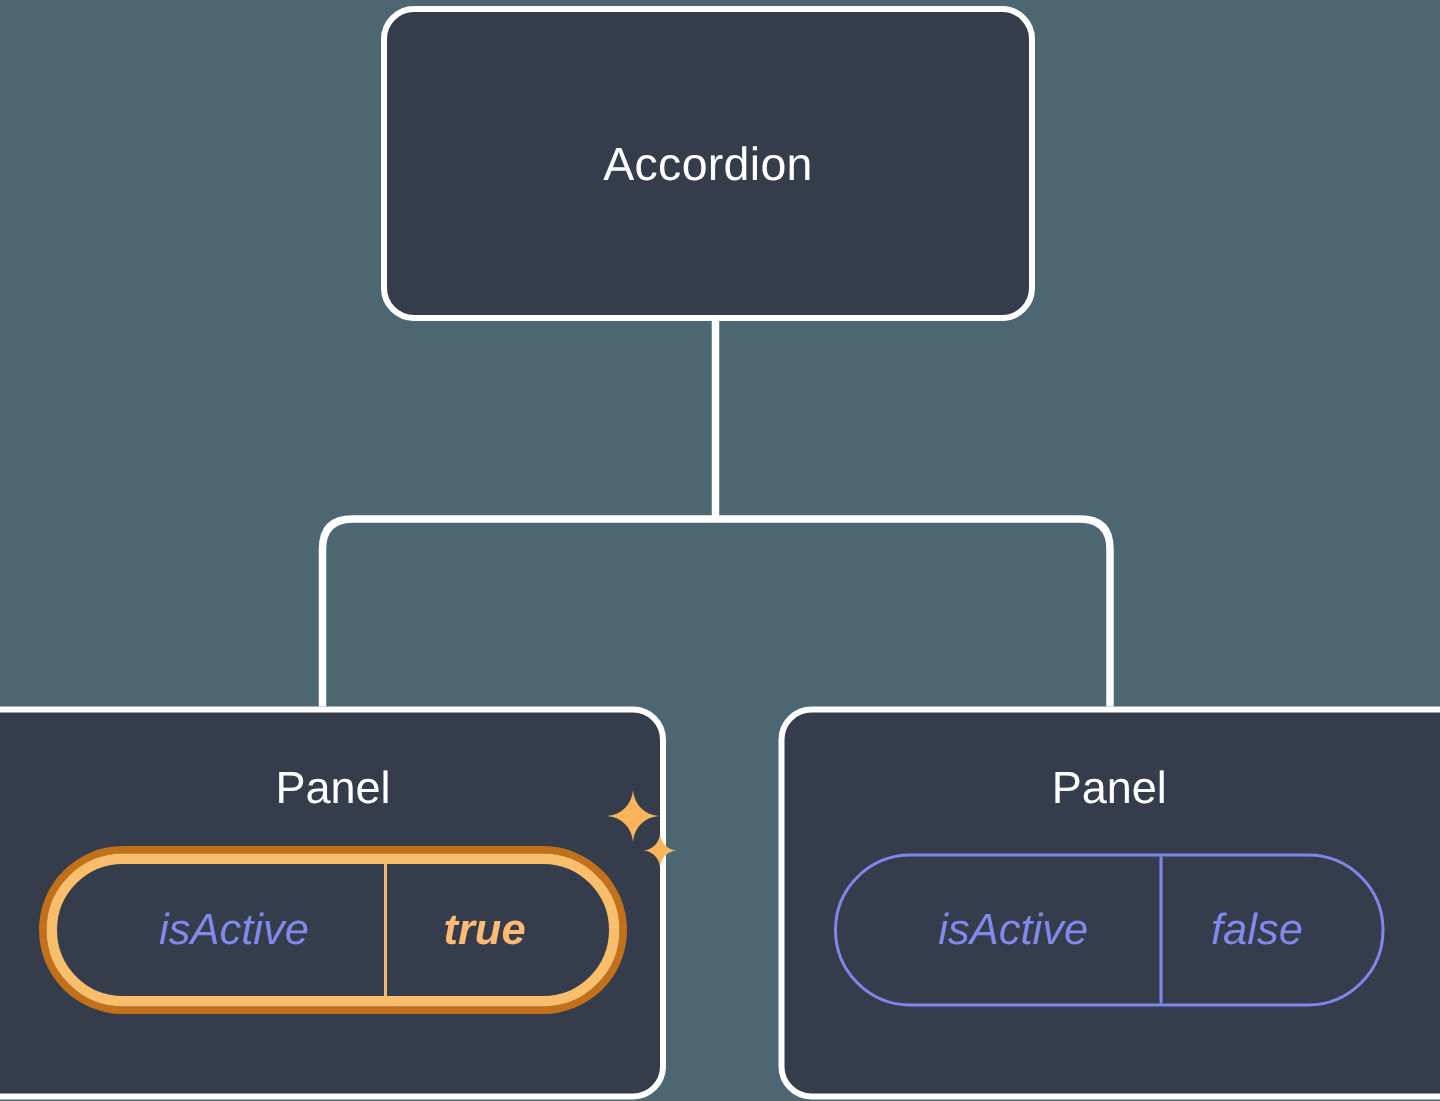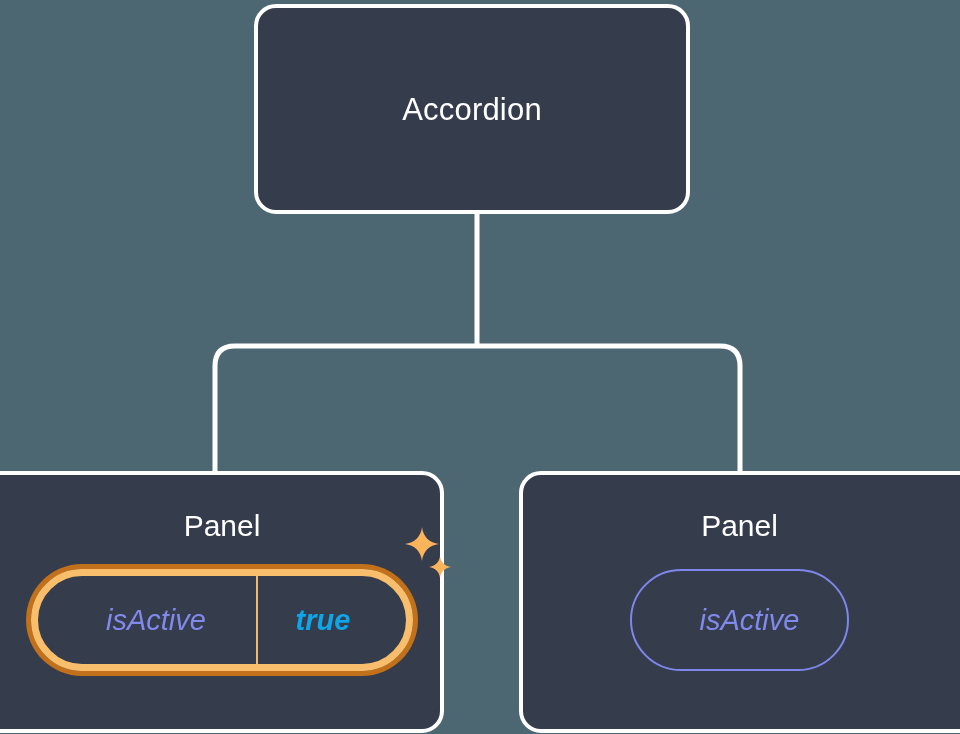--- a/index.html
+++ b/index.html
@@ -157,21 +157,21 @@
   .pill-highlight {
     border: 7px solid #f9be6b;
     box-shadow: 0 0 0 5px #c2711a;
   }
   .pill-highlight .pill-key {
     color: #8189ec;
     padding: 0 22px 0 40px;
     min-width: 218px;
   }
   .pill-highlight .pill-val {
-    color: #0ea5e9;
+    color: #fdba74;
     font-weight: 700;
     padding: 0 40px 0 22px;
     min-width: 150px;
     border-left: 2px solid #f3b96a;
   }
 
   
   .sparkles {
     position: absolute;
     right: -52px;
@@ -225,18 +225,19 @@
     </div>
   </div>
 
   <div class="node node-panel node-panel-right">
     <div class="panel-inner-right">
       <span class="panel-title">Panel</span>
 
       <div class="pill-wrap">
         <div class="pill pill-default">
           <span class="pill-key">isActive</span>
+          <span class="pill-val">false</span>
         </div>
       </div>
     </div>
   </div>
 
 </div>
 
 </body></html>

